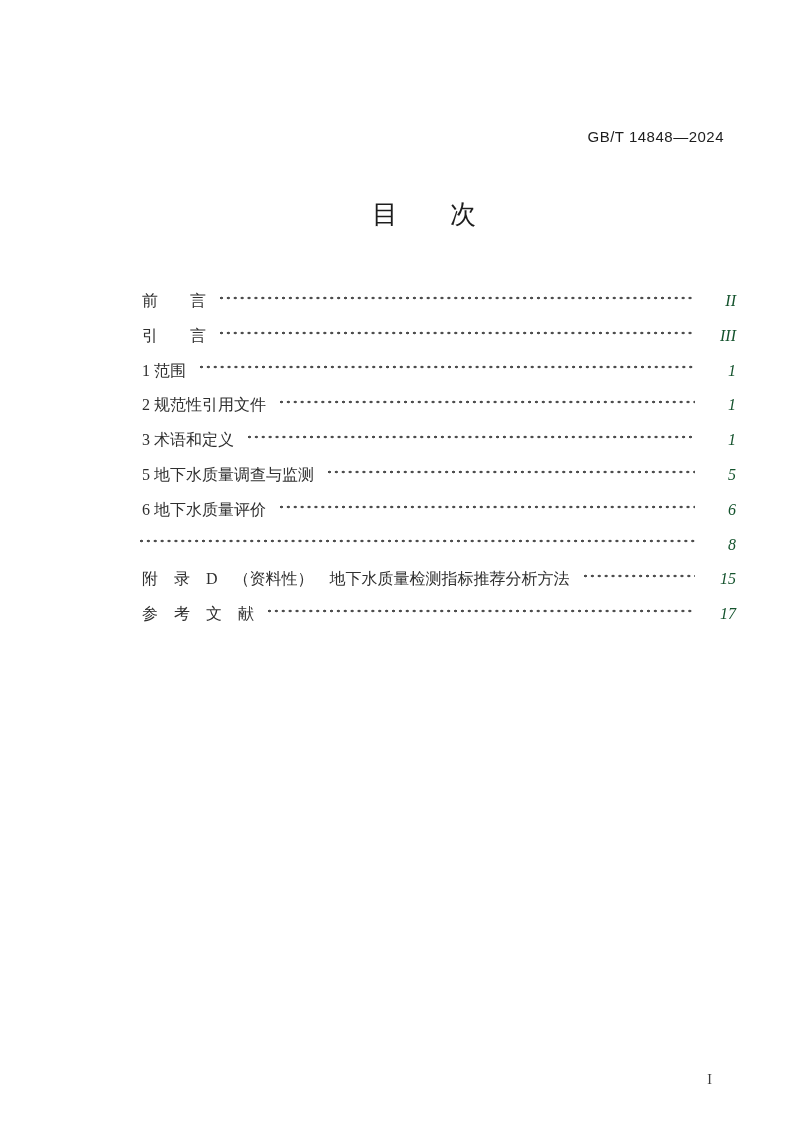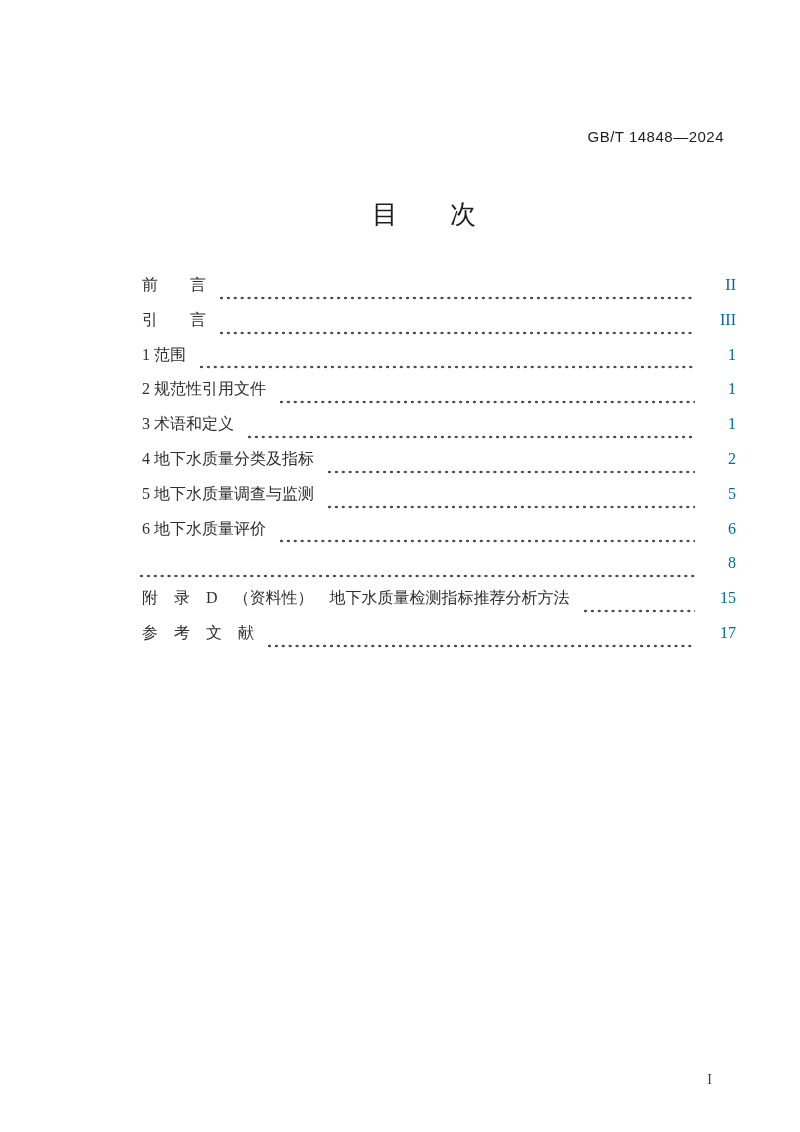--- a/index.html
+++ b/index.html
@@ -38,21 +38,21 @@
     white-space: pre;
   }
   .toc {
     position: absolute;
     top: 240px;
     left: 94px;
     width: 626px;
   }
   .toc-row {
     display: flex;
-    align-items: flex-end;
+    align-items: flex-start;
     height: 26.8px;
     line-height: 26.8px;
     font-size: 16px;
   }
   .toc-label {
     white-space: pre;
     flex: 0 0 auto;
     color: #2f2f2f;
   }
   .leader {
@@ -63,21 +63,22 @@
     background-image: radial-gradient(circle at 1.4px 2px, #4d4d4d 1.2px, rgba(0,0,0,0) 1.6px);
     background-size: 6.9px 4px;
     background-repeat: repeat-x;
     background-position: left bottom;
   }
   .toc-page {
     flex: 0 0 auto;
     min-width: 30px;
     text-align: right;
     white-space: pre;
-    color: #0369a1;
+    color: #14532d;
+    font-style: italic;
   }
   .page-number {
     position: absolute;
     top: 1040px;
     right: 88px;
     font-size: 14px;
     color: #3a3a3a;
   }
 </style>
 </head>
@@ -114,25 +115,20 @@
         <span class="leader"></span>
         <span class="toc-page">1</span>
       </div>
 
       <div class="toc-row">
         <span class="toc-label">3 术语和定义</span>
         <span class="leader"></span>
         <span class="toc-page">1</span>
       </div>
 
-      <div class="toc-row">
-        <span class="toc-label">4 地下水质量分类及指标</span>
-        <span class="leader"></span>
-        <span class="toc-page">2</span>
-      </div>
 
       <div class="toc-row">
         <span class="toc-label">5 地下水质量调查与监测</span>
         <span class="leader"></span>
         <span class="toc-page">5</span>
       </div>
 
       <div class="toc-row">
         <span class="toc-label">6 地下水质量评价</span>
         <span class="leader"></span>

